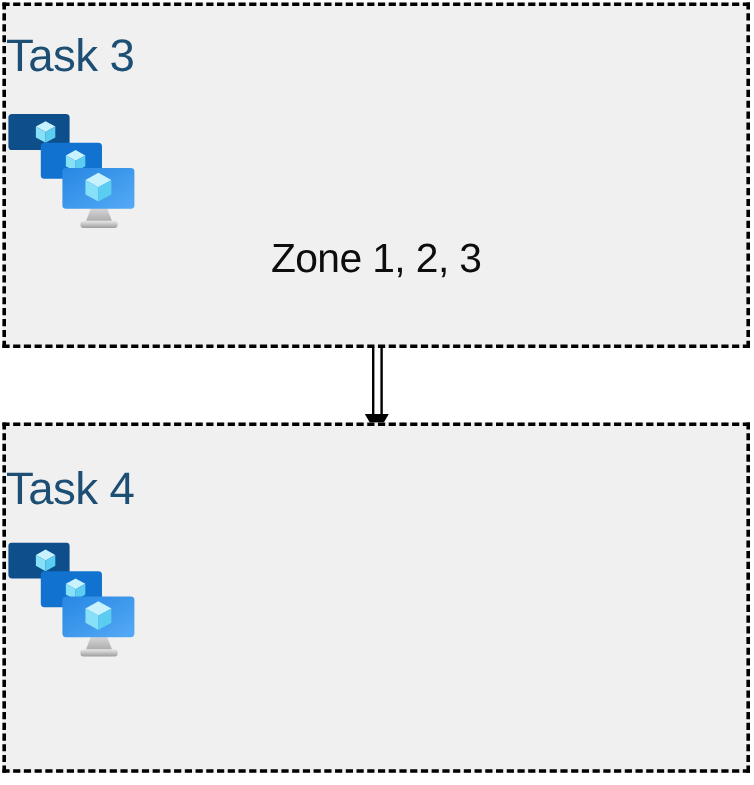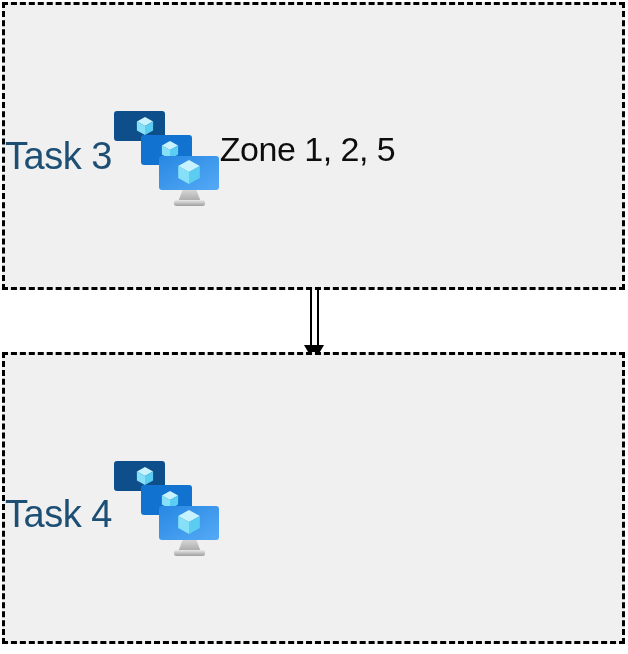--- a/index.html
+++ b/index.html
@@ -18,22 +18,21 @@
     overflow: hidden;
   }
 
   .task-box {
     position: absolute;
     left: 2px;
     width: 623px;
     border: 3px dashed var(--box-border, #000);
     background: var(--box-bg, #f0f0f0);
     display: flex;
-    flex-direction: row;
-    align-items: center;
+    flex-direction: column;
   }
   .task-box.box-top {
     top: 2px;
     height: 288px;
   }
   .task-box.box-bottom {
     top: 352px;
     height: 292px;
   }
 
@@ -133,21 +132,21 @@
 
       <rect x="47" y="45" width="60" height="34" rx="3" fill="url(#gFront)"></rect>
       <g>
         <polygon points="77,49 87.8,55 77,61 66.2,55" style="fill:var(--cube-top)"></polygon>
         <polygon points="66.2,55 77,61 77,73 66.2,67" style="fill:var(--cube-left)"></polygon>
         <polygon points="87.8,55 77,61 77,73 87.8,67" style="fill:var(--cube-right)"></polygon>
       </g>
     </svg>
 
     <div class="task-lines">
-      <div>Zone 1, 2, 5</div>
+      <div>Zone 1, 2, 3</div>
     </div>
   </section>
 
   <div class="connector">
     <div class="double-line"></div>
     <div class="arrow-head"></div>
   </div>
 
   <section class="task-box box-bottom">
     <div class="task-title">Task 4</div>

